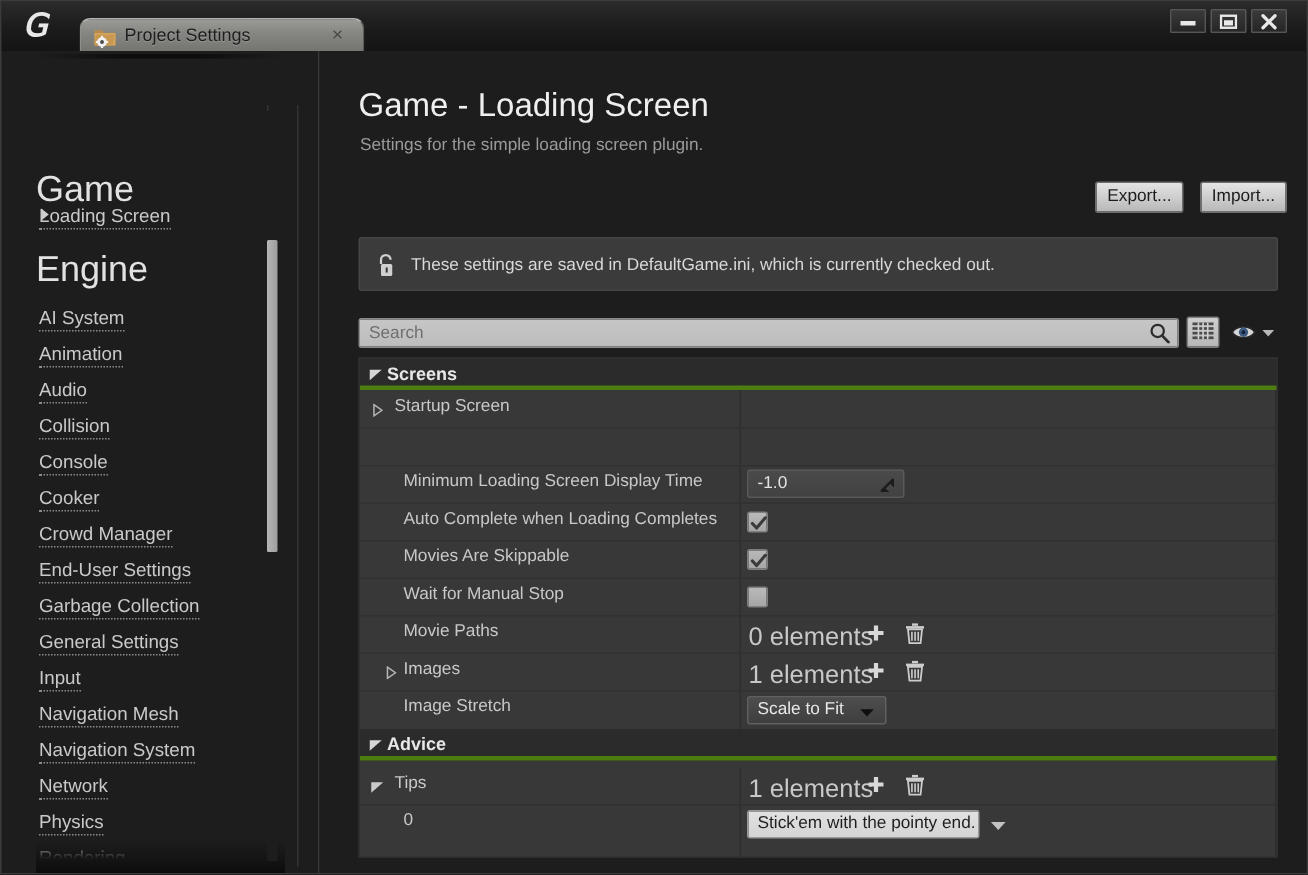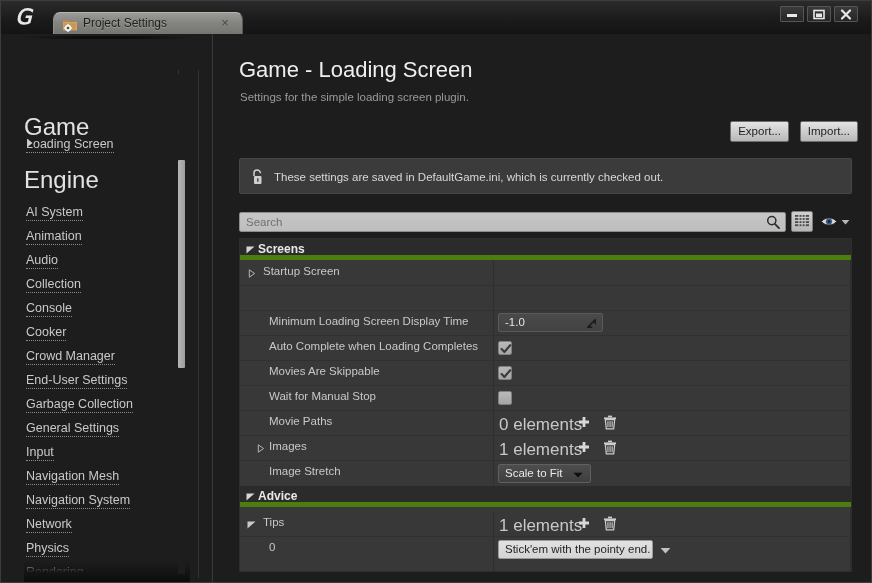--- a/index.html
+++ b/index.html
@@ -260,21 +260,21 @@
   #panel-right-border {
     position: absolute; right: 0; top: 0;
     width: 1px; height: 334px;
     background: #2e2e2e;
   }
 
   .sec-header {
     position: absolute; left: 0;
     width: 613px; height: 21px;
     background: #2b2b2b;
-    border-bottom: 5px solid #4d7c0f;
+    border-bottom: 3px solid #4d7c0f;
     text-align: right;
   }
   .sec-header .tri { position: absolute; left: 6px; top: 7px; }
   .sec-header .lbl {
     position: absolute; left: 18px; top: 3px;
     font-size: 12px; font-weight: bold; color: #e8e8e8;
     white-space: nowrap;
   }
 
   .prow { position: absolute; left: 0; width: 613px; height: 24px; }
@@ -405,21 +405,21 @@
       <svg class="side-arrow" style="top:104px" viewBox="0 0 8 10">
         <path d="M1.5 1 L6.5 5 L1.5 9 Z" fill="#cfcfcf"></path>
       </svg>
       <div class="side-item" style="top:103px">Loading Screen</div>
 
       <div class="side-group" id="group-engine">Engine</div>
 
       <div class="side-item" style="top:171px">AI System</div>
       <div class="side-item" style="top:195px">Animation</div>
       <div class="side-item" style="top:219px">Audio</div>
-      <div class="side-item" style="top:243px">Collection</div>
+      <div class="side-item" style="top:243px">Collision</div>
       <div class="side-item" style="top:267px">Console</div>
       <div class="side-item" style="top:291px">Cooker</div>
       <div class="side-item" style="top:315px">Crowd Manager</div>
       <div class="side-item" style="top:339px">End-User Settings</div>
       <div class="side-item" style="top:363px">Garbage Collection</div>
       <div class="side-item" style="top:387px">General Settings</div>
       <div class="side-item" style="top:411px">Input</div>
       <div class="side-item" style="top:435px">Navigation Mesh</div>
       <div class="side-item" style="top:459px">Navigation System</div>
       <div class="side-item" style="top:483px">Network</div>

